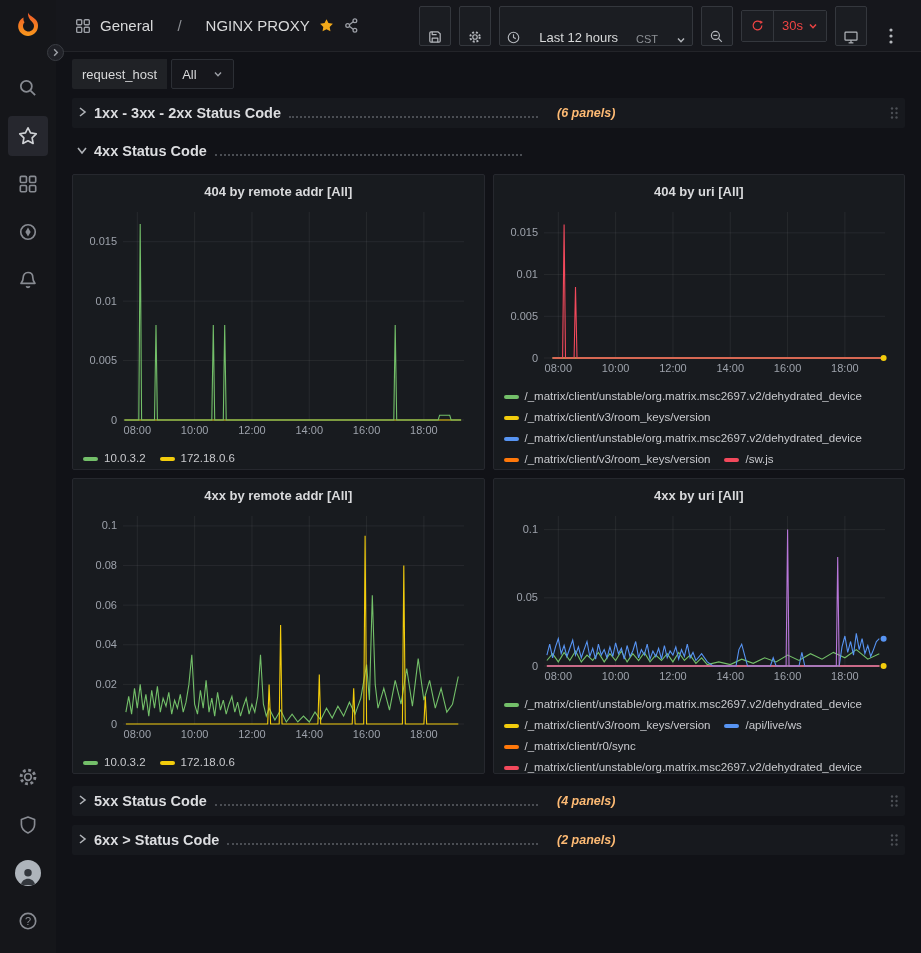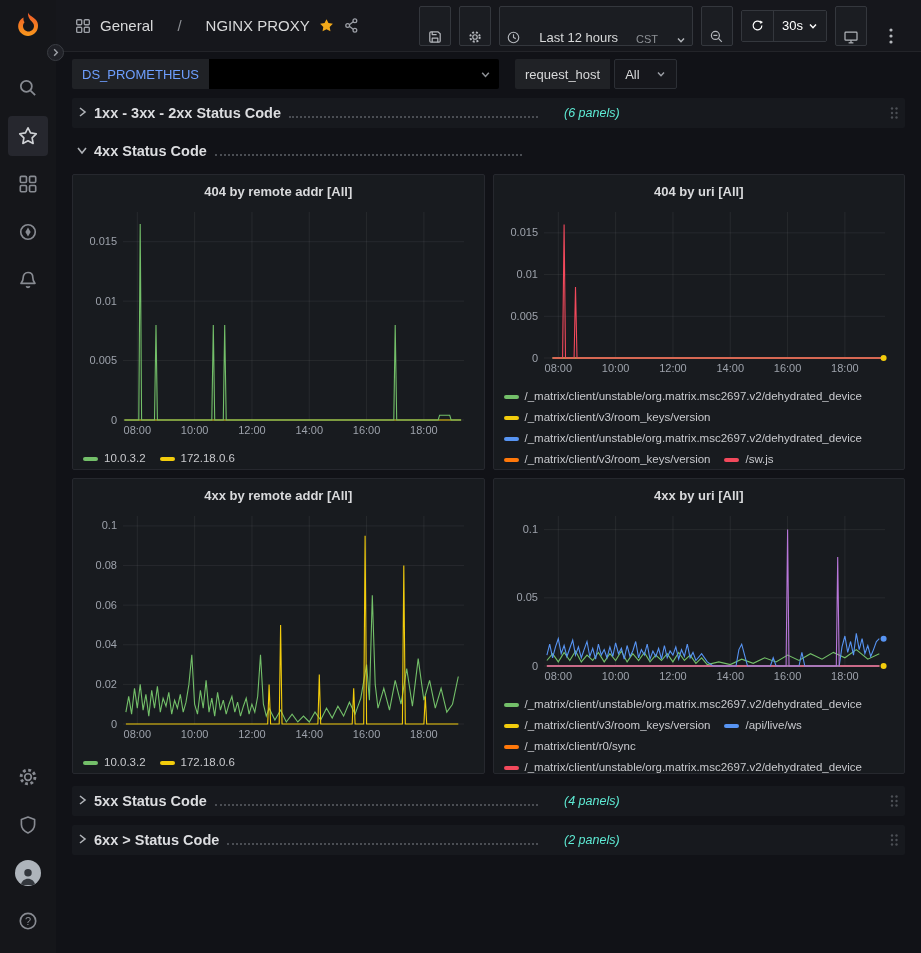--- a/index.html
+++ b/index.html
@@ -47,21 +47,21 @@
   .nav-right { margin-left: auto; display: flex; align-items: center; gap: 8px; }
   .tool-btn {
     height: 40px; min-width: 32px; padding: 0 6px; background: #1b1d22;
     border: 1px solid #34373d; border-radius: 2px; display: flex; align-items: flex-end;
     justify-content: center; gap: 18px; color: #b4b7bc; cursor: pointer; font-size: 13px;
   }
   .tool-btn .txt { color: #d8d9da; white-space: nowrap; }
   .tool-btn .tz { color: #8e9196; font-size: 11px; }
   .btn-group { display: flex; align-items: stretch; border: 1px solid #34373d; border-radius: 2px; height: 32px; }
   .btn-group .seg {
-    display: flex; align-items: center; gap: 5px; padding: 0 8px; color: #ffffff;
+    display: flex; align-items: center; gap: 5px; padding: 0 8px; color: #ef4444;
     cursor: pointer; font-size: 13px; background: #1b1d22;
   }
   .btn-group .seg + .seg { border-left: 1px solid #34373d; }
   .kebab { border: none; background: transparent; padding: 0 4px; }
 
   
   .subheader {
     height: 40px; display: flex; align-items: center; padding: 4px 16px 0; gap: 16px;
     flex-shrink: 0;
   }
@@ -87,21 +87,21 @@
 
   .row-header {
     display: flex; align-items: center; height: 28px; margin-bottom: 9px;
     cursor: pointer; padding: 0 4px;
   }
   .row-header.collapsed { background: #17191e; border-radius: 2px; height: 30px; }
   .row-lead { display: flex; align-items: baseline; width: 468px; min-width: 0; }
   .row-chevron { color: #b0b3b8; margin-right: 6px; display: flex; align-items: center; }
   .row-title { font-size: 14.5px; font-weight: bold; color: #dcdde0; white-space: nowrap; }
   .row-dots { flex: 1; border-bottom: 2px dotted #4a4d53; margin: 0 6px 4px 8px; height: 12px; }
-  .row-count { font-size: 12.5px; font-style: italic; color: #5eead4; white-space: nowrap; margin-left: 20px; }
+  .row-count { font-size: 12.5px; font-style: italic; color: #fdba74; white-space: nowrap; margin-left: 13px; font-weight: bold; }
   .row-handle { margin-left: auto; display: flex; align-items: center; padding: 0 2px; cursor: grab; }
 
   .panel-grid {
     display: grid; grid-template-columns: 1fr 1fr; grid-auto-rows: 296px;
     gap: 8px; margin-bottom: 12px;
   }
   .panel {
     background: #181b1f; border: 1px solid #26282e; border-radius: 2px;
     display: flex; flex-direction: column; padding: 5px 10px 0; min-width: 0;
   }
@@ -315,28 +315,20 @@
                 <circle cx="3" cy="4" r="1.6"></circle>
                 <circle cx="3" cy="10" r="1.6"></circle>
                 <circle cx="3" cy="16" r="1.6"></circle>
               </g>
             </svg>
         </div>
       </div>
     </div>
 
     <div class="subheader">
-      <div class="var-group">
-        <span class="var-label link">DS_PROMETHEUS</span>
-        <span class="var-value-redacted">
-          <svg class="ic" viewBox="0 0 10 10" width="11" height="11">
-              <polyline points="2,3.5 5,6.8 8,3.5" fill="none" stroke="currentColor" stroke-width="1.4"></polyline>
-            </svg>
-        </span>
-      </div>
       <div class="var-group">
         <span class="var-label">request_host</span>
         <span class="var-value">
           <span>All</span>
           <svg class="ic" viewBox="0 0 10 10" width="10" height="10" style="color:#9da0a7">
               <polyline points="2,3.5 5,6.8 8,3.5" fill="none" stroke="currentColor" stroke-width="1.4"></polyline>
             </svg>
         </span>
       </div>
     </div>

